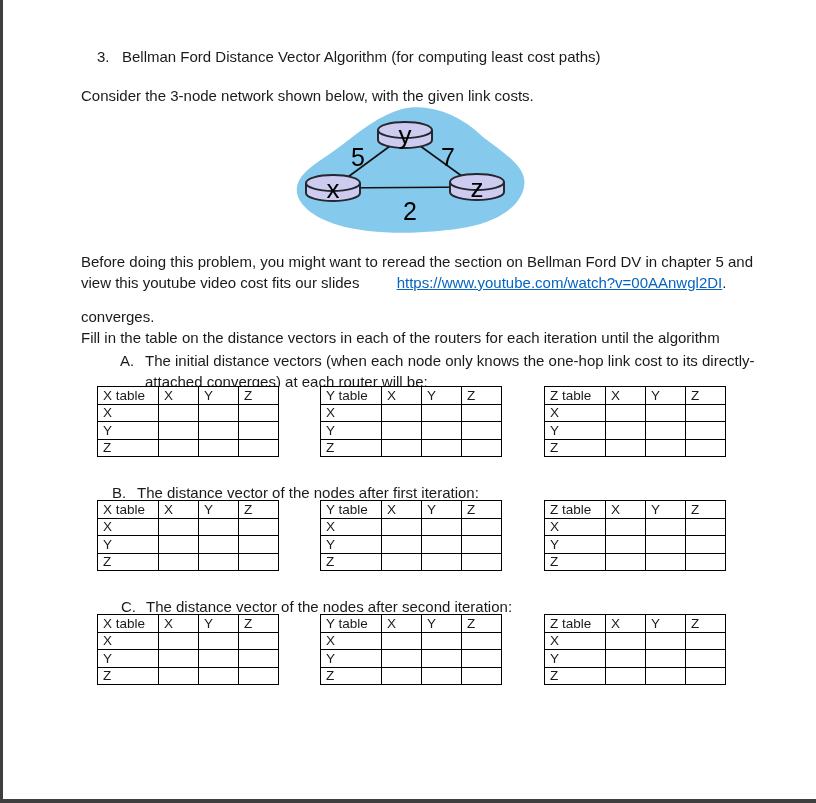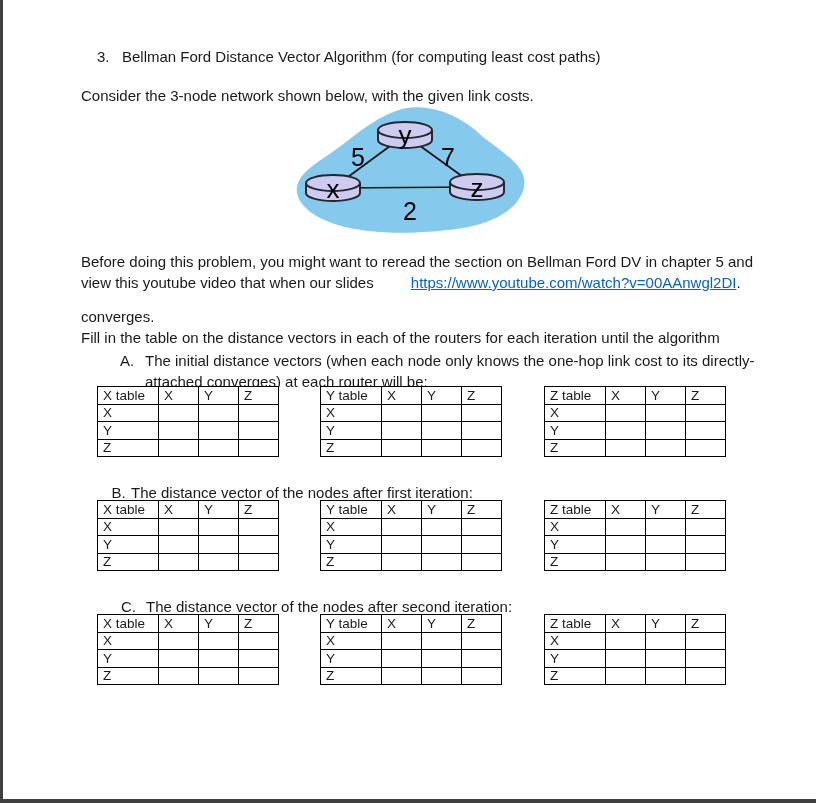--- a/index.html
+++ b/index.html
@@ -59,21 +59,21 @@
     <text x="187" y="94" font-size="26" text-anchor="middle" fill="#000">z</text>
   </g>
 
   <text x="68" y="63" font-size="25" text-anchor="middle" fill="#000">5</text>
   <text x="158" y="63" font-size="25" text-anchor="middle" fill="#000">7</text>
   <text x="120" y="117" font-size="25" text-anchor="middle" fill="#000">2</text>
 </svg>
 
 <div class="abs para" style="left:81px;top:251px;">
   <div>Before doing this problem, you might want to reread the section on Bellman Ford DV in chapter 5 and</div>
-  <div><span>view this youtube video that when our slides </span><a class="doclink" href="#">https://www.youtube.com/watch?v=00AAnwgl2DI</a><span>.</span></div>
+  <div><span>view this youtube video cost fits our slides </span><a class="doclink" href="#">https://www.youtube.com/watch?v=00AAnwgl2DI</a><span>.</span></div>
 </div>
 
 <div class="abs para" style="left:81px;top:306px;">
   <div>converges.</div>
   <div>Fill in the table on the distance vectors in each of the routers for each iteration until the algorithm</div>
 </div>
 
 <div class="abs para" style="left:120px;top:350px;">
   <div><span class="sec-label">A.</span><span>The initial distance vectors (when each node only knows the one-hop link cost to its directly-</span></div>
   <div style="padding-left:25px;">attached converges) at each router will be:</div>
@@ -177,21 +177,21 @@
       </tr>
   <tr>
         <td>Z</td>
         <td></td>
         <td></td>
         <td></td>
       </tr>
 </tbody>
   </table>
 
-<div class="abs para" style="left:106px;top:482px;text-align:center;">
+<div class="abs para" style="left:112px;top:482px;">
   <span class="sec-label">B.</span><span>The distance vector of the nodes after first iteration:</span>
 </div>
 
 <table class="dv" style="left:97px;top:500px;">
   <colgroup>
       <col style="width:61px">
       <col style="width:40px">
       <col style="width:40px">
       <col style="width:40px">
     </colgroup>

